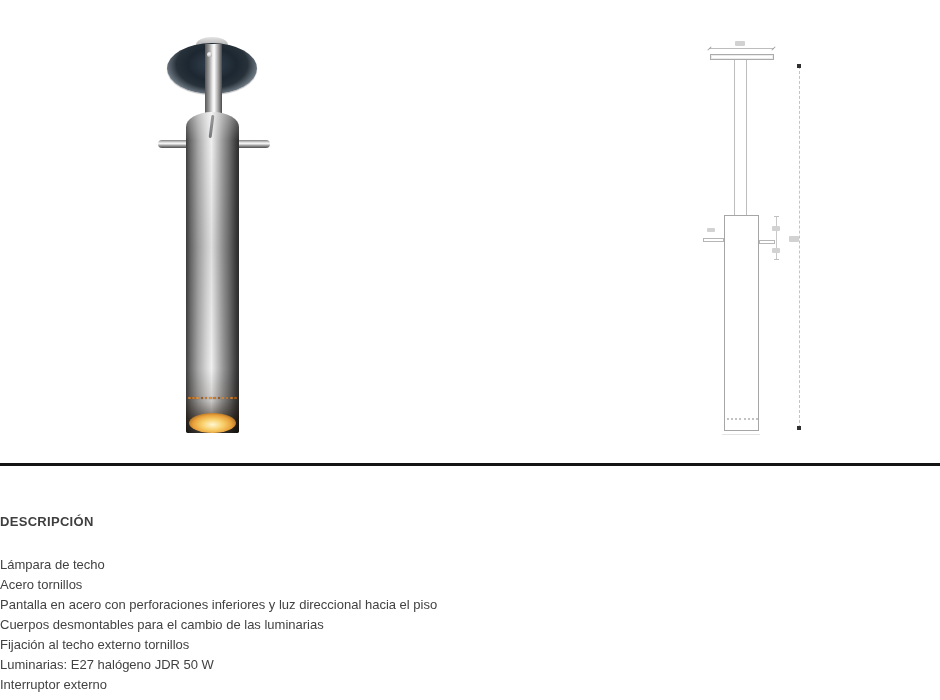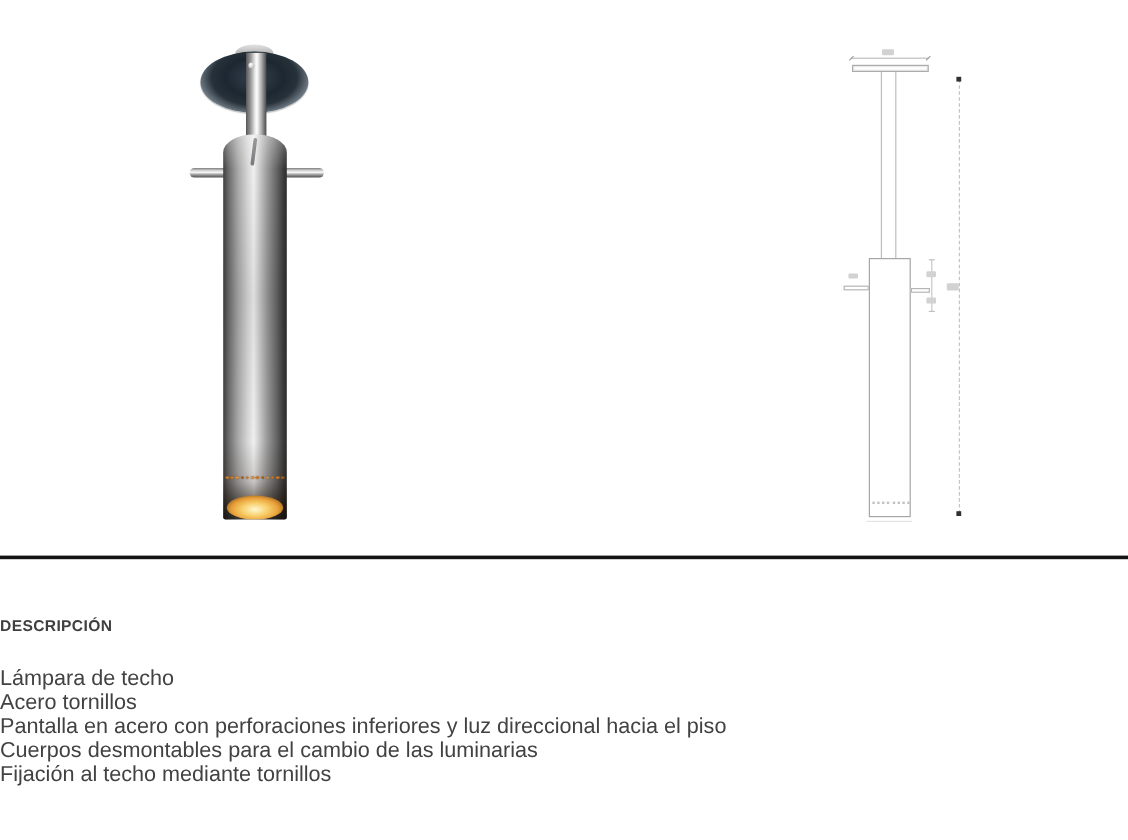--- a/index.html
+++ b/index.html
@@ -131,21 +131,21 @@
     position: absolute; left: 0; top: 463px; width: 940px; height: 3px;
     background: #141414;
   }
   .description { position: absolute; left: 0; top: 475px; width: 832px; text-align: left; margin-top: 39px; }
   .desc-heading {
     font-size: 13px; font-weight: bold; color: #3f3f3f; letter-spacing: 0.3px;
     line-height: 16px;
   }
   .desc-lines { margin-top: 25px; }
   .desc-line {
-    font-size: 18px; color: #424242; line-height: 20px;
+    font-size: 13px; color: #424242; line-height: 20px;
     font-weight: normal;
   }
 </style>
 </head>
 <body>
 
 <div class="page">
 
   <div class="photo">
     <div class="rod"></div>
@@ -212,17 +212,19 @@
 
   <div class="divider"></div>
 
   <div class="description">
     <div class="desc-heading">DESCRIPCIÓN</div>
     <div class="desc-lines">
       <p class="desc-line">Lámpara de techo</p>
       <p class="desc-line">Acero tornillos</p>
       <p class="desc-line">Pantalla en acero con perforaciones inferiores y luz direccional hacia el piso</p>
       <p class="desc-line">Cuerpos desmontables para el cambio de las luminarias</p>
-      <p class="desc-line">Fijación al techo mediante tornillos</p>
+      <p class="desc-line">Fijación al techo externo tornillos</p>
+      <p class="desc-line">Luminarias: E27 halógeno JDR 50 W</p>
+      <p class="desc-line">Interruptor externo</p>
     </div>
   </div>
 
 </div>
 
 </body></html>

